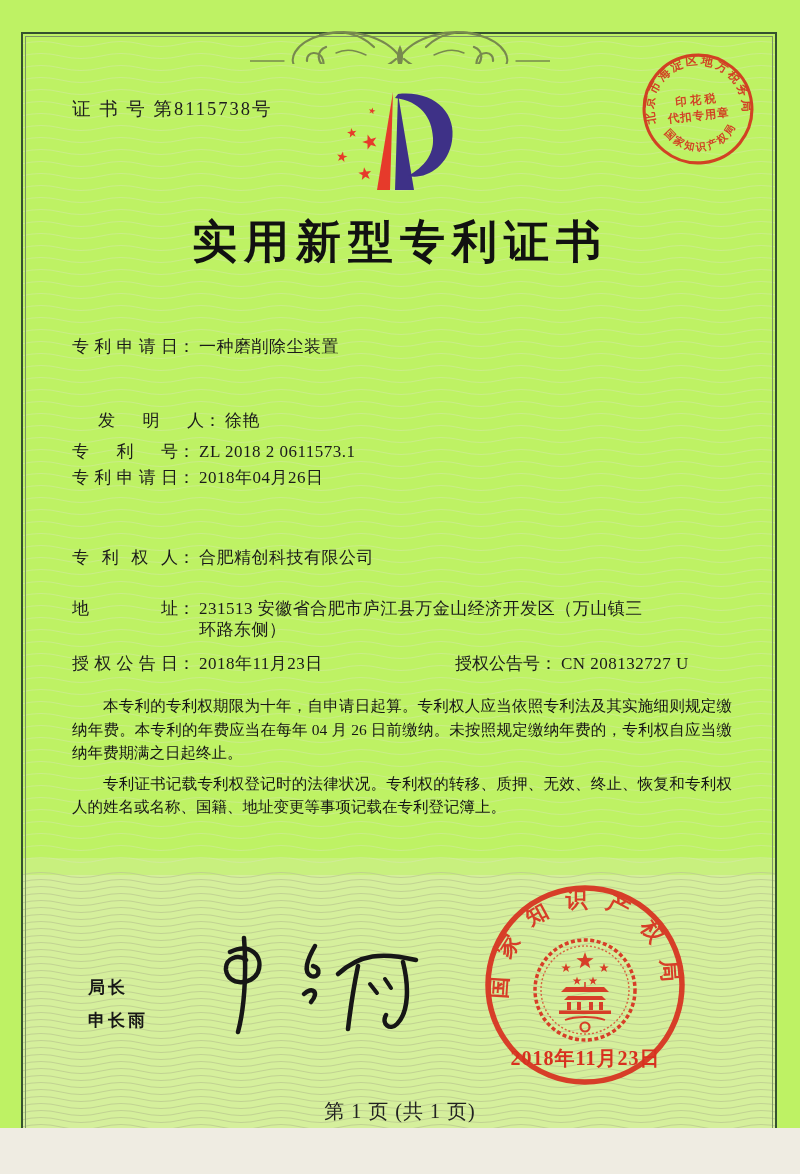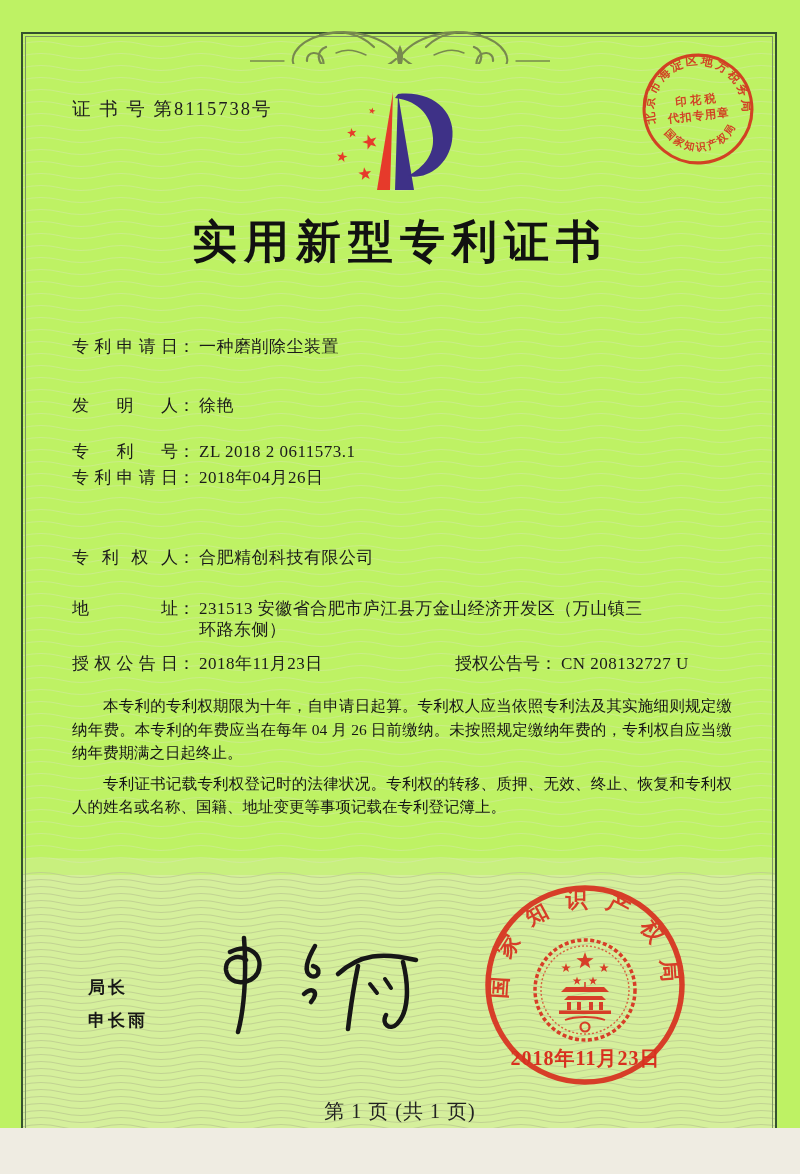--- a/index.html
+++ b/index.html
@@ -210,21 +210,21 @@
     </g>
   </svg>
 
   <div class="abs title">实用新型专利证书</div>
 
   <div class="abs frow" style="top:336px;">
     <span class="flabel">专利申请日</span>
       <span class="fcolon">：</span>
     <span class="fvalue">一种磨削除尘装置</span>
   </div>
-  <div class="abs frow" style="top:395px;">
+  <div class="abs frow" style="top:410px;margin-left:26px;">
     <span class="flabel">发明人</span>
       <span class="fcolon">：</span>
     <span class="fvalue">徐艳</span>
   </div>
   <div class="abs frow" style="top:441px;">
     <span class="flabel">专利号</span>
       <span class="fcolon">：</span>
     <span class="fvalue">ZL 2018 2 0611573.1</span>
   </div>
   <div class="abs frow" style="top:467px;">

